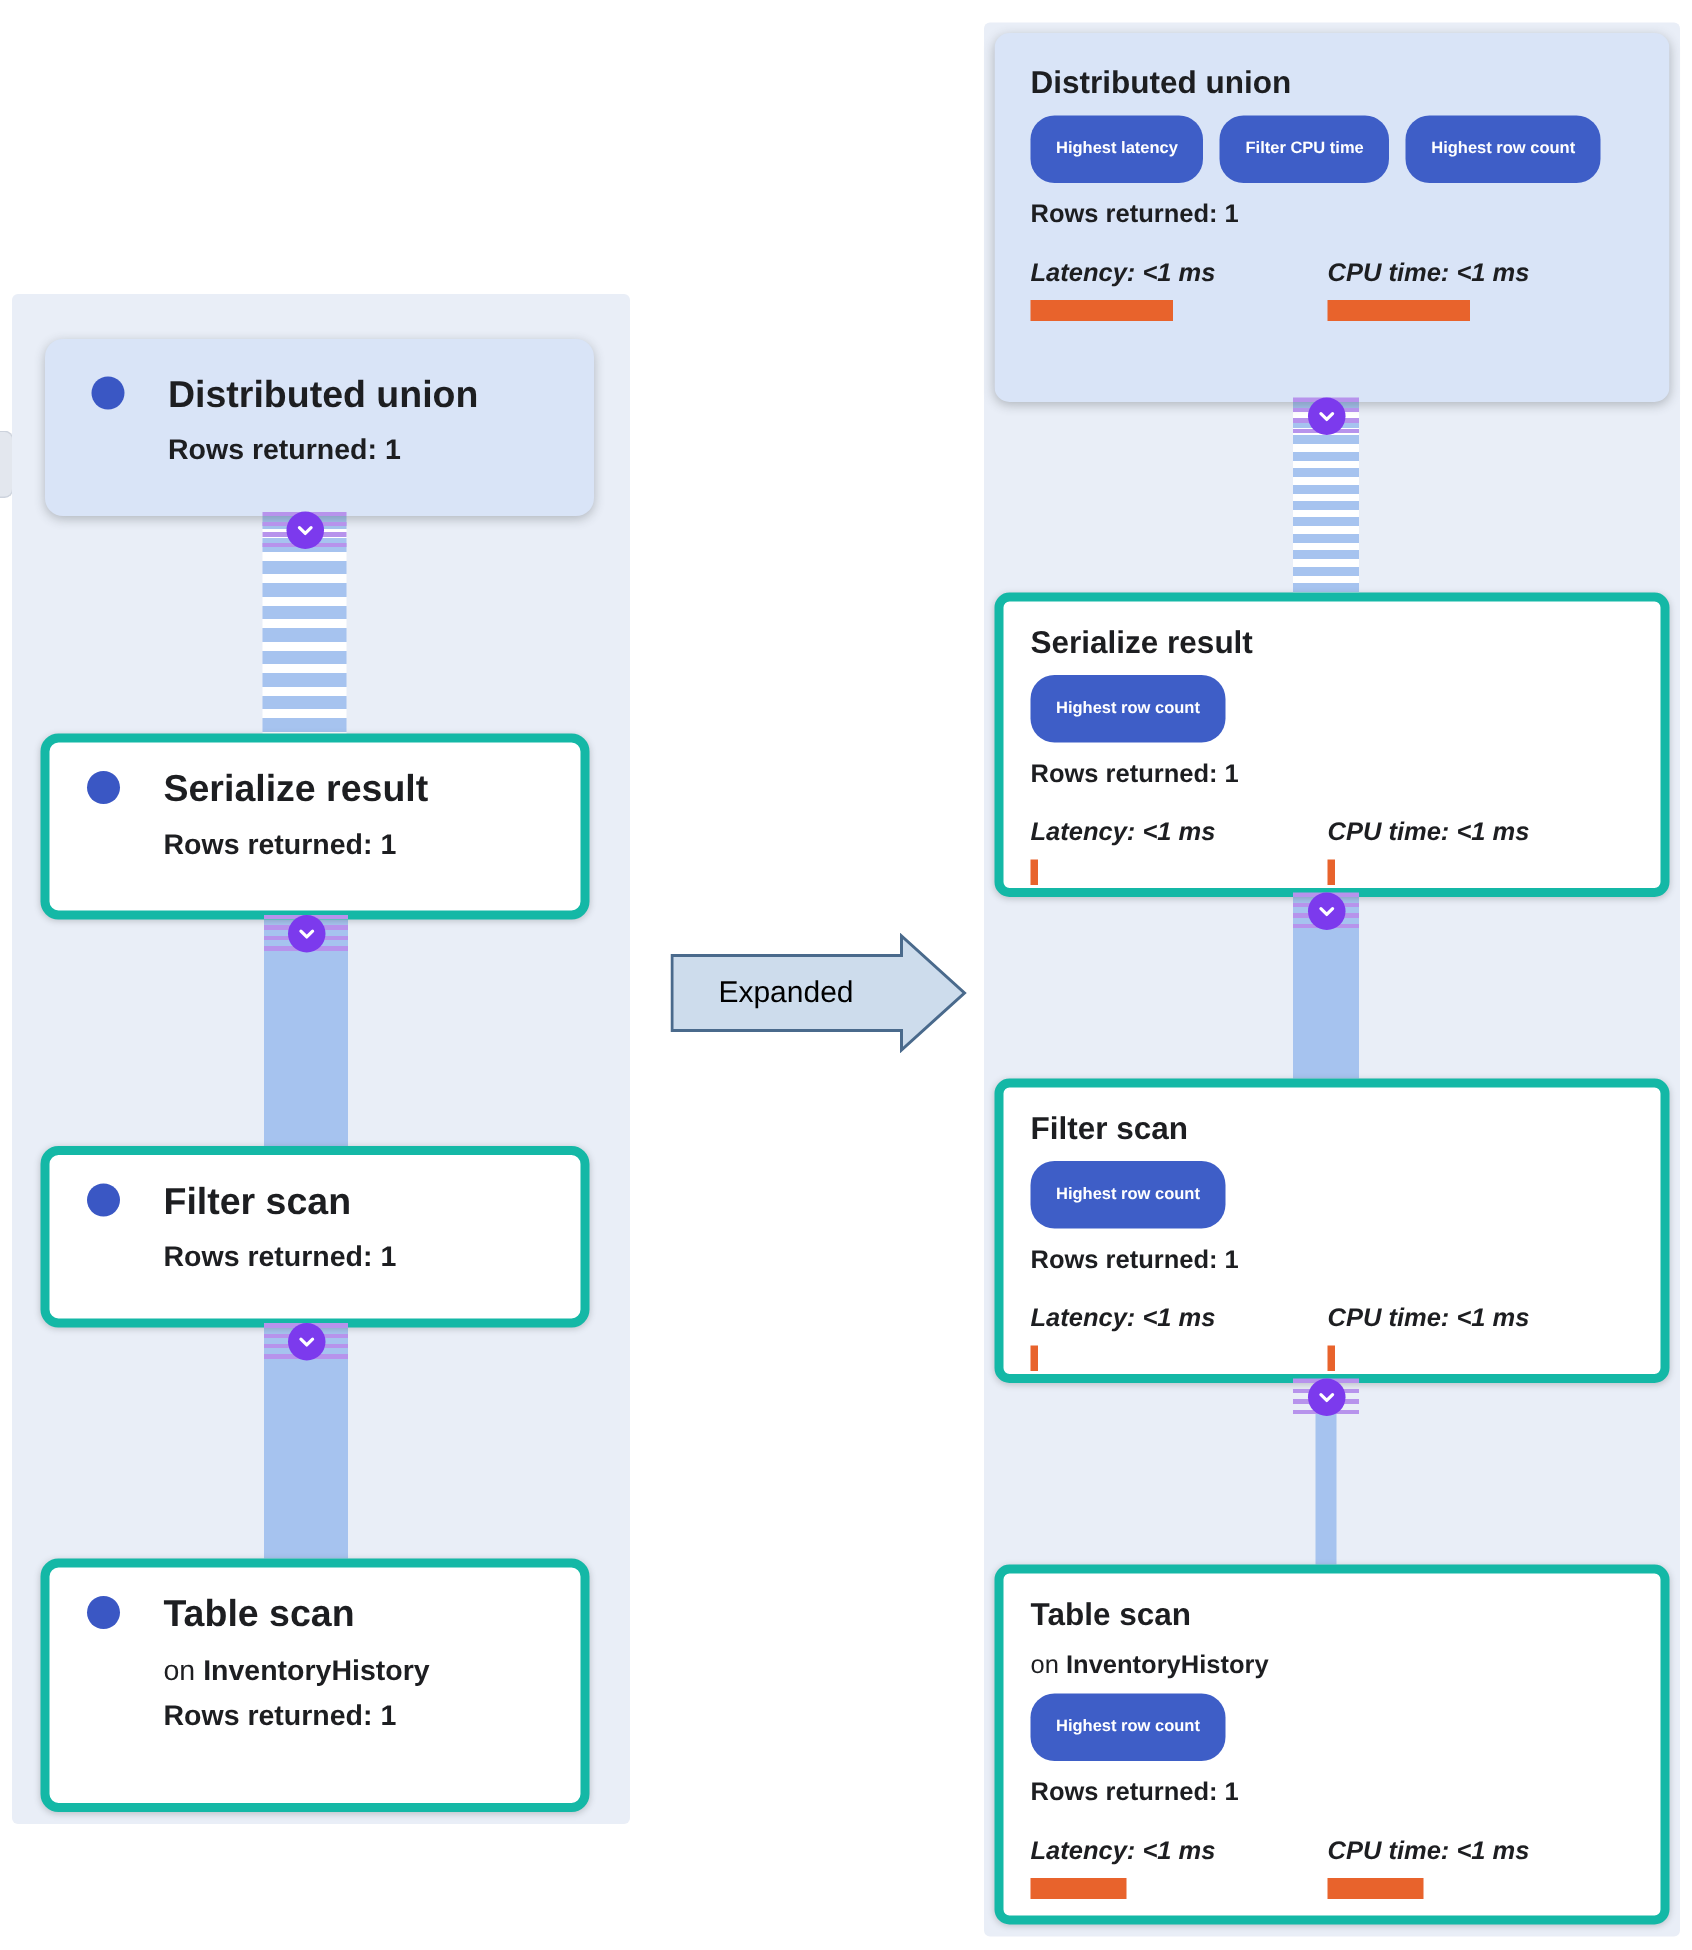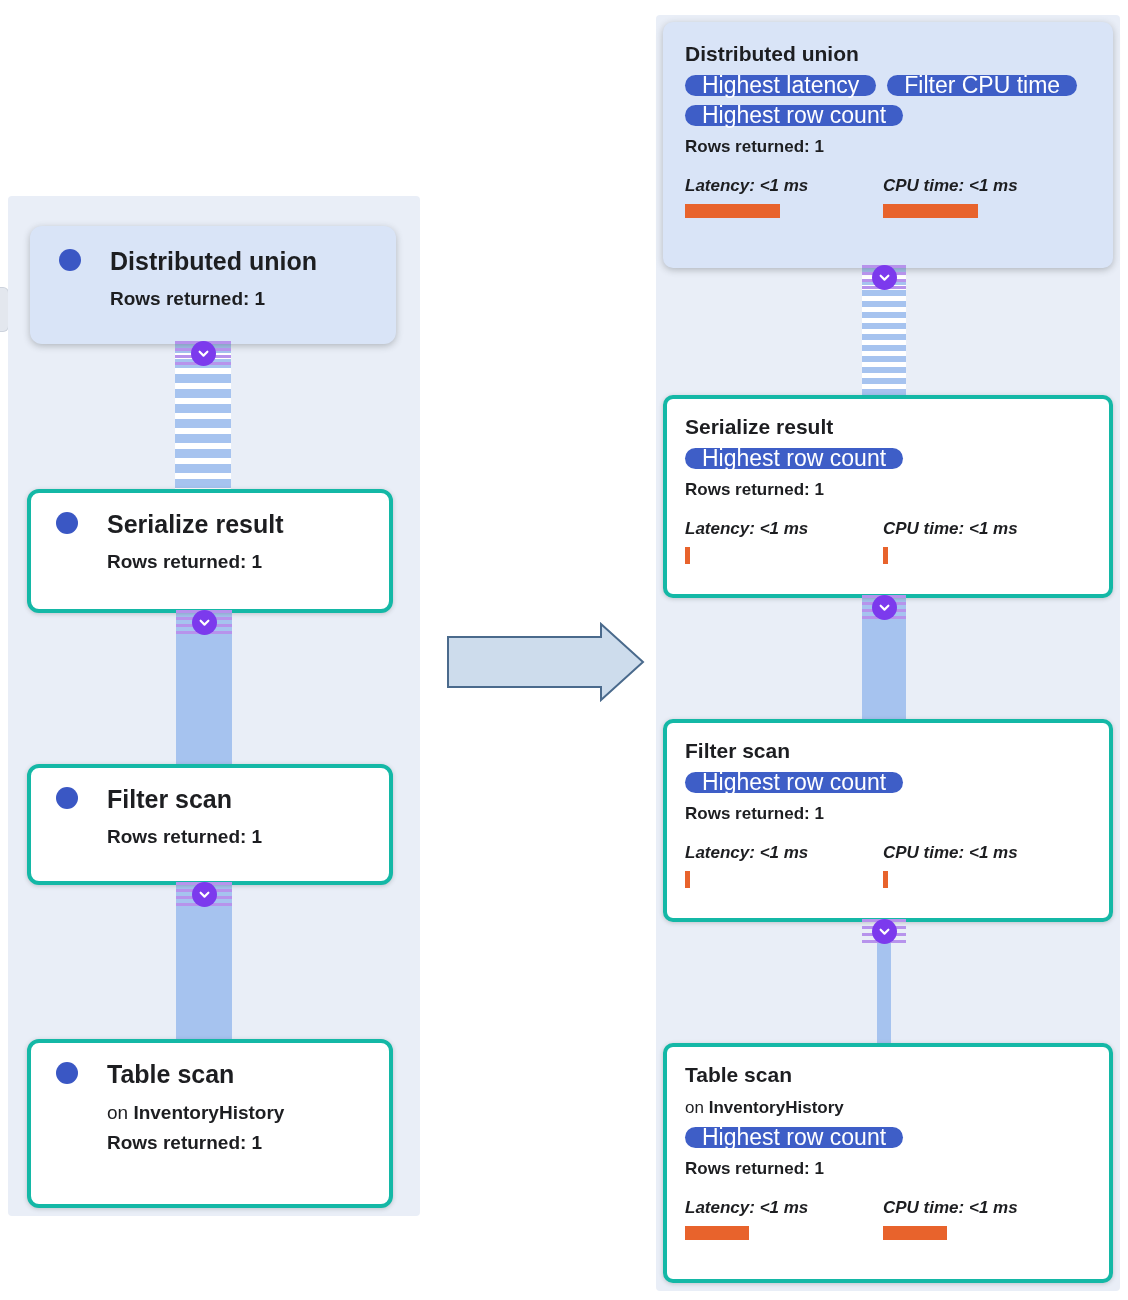--- a/index.html
+++ b/index.html
@@ -22,21 +22,21 @@
   .stage { position:relative; width:1128px; height:1300px; background:#ffffff; overflow:hidden; }
 
   .panel { position:absolute; background:var(--panel-bg); border-radius:4px; }
   .panel-left  { left:8px;   top:196px; width:412px; height:1020px; }
   .panel-right { left:656px; top:15px;  width:464px; height:1276px; }
 
   .edge-frag { position:absolute; left:0; top:287px; width:9px; height:45px;
                background:#e3e7ee; border:1px solid #cdd3dd; border-left:none;
                border-radius:0 6px 6px 0; }
 
-  .card { position:absolute; background:var(--card-bg); border:4px solid #14b8a6;
+  .card { position:absolute; background:var(--card-bg); border:6px solid #14b8a6;
           border-radius:12px; box-shadow:0 1px 4px rgba(60,64,67,.25); z-index:2; }
   .card.highlight { background:var(--card-highlight); border-color:transparent;
                     box-shadow:0 2px 7px rgba(60,64,67,.32); }
 
   
   .lcard { padding:16px 16px 0 76px; }
   .dot { position:absolute; left:25px; top:19px; width:22px; height:22px;
          border-radius:50%; background:var(--dot-blue); }
   .l-title { font-size:25px; font-weight:700; line-height:31px; margin-bottom:9px; }
   .l-sub   { font-size:19px; line-height:27px; margin-bottom:4px; }
@@ -53,22 +53,22 @@
                background:repeating-linear-gradient(to bottom, var(--chevron-stripe) 0 3px, transparent 3px 7px); }
   .chev-circle { position:relative; width:25px; height:25px; border-radius:50%;
                  background:var(--chevron-purple); display:flex; align-items:center; justify-content:center; }
 
   
   .rcard { padding:14px 18px; border-radius:10px; }
   .r-title { font-size:21px; font-weight:700; line-height:28px; margin-bottom:7px; }
   .r-sub   { font-size:17px; line-height:24px; margin-bottom:7px; }
   .r-sub b { font-weight:700; }
   .badges { display:flex; flex-wrap:wrap; gap:9px 11px; margin-bottom:10px; }
-  .pill { background:var(--pill-bg); color:var(--pill-text); font-size:23px; font-weight:400;
-          line-height:21px; padding:0 17px; border-radius:16px; white-space:nowrap; }
+  .pill { background:var(--pill-bg); color:var(--pill-text); font-size:11px; font-weight:700;
+          line-height:21px; padding:12px 17px; border-radius:16px; white-space:nowrap; }
   .r-rows { font-size:17px; font-weight:700; line-height:22px; margin-bottom:17px; }
   .metrics { display:flex;font-style:italic; }
   .metric { width:198px; }
   .m-label { font-size:17px; font-weight:700; line-height:22px; margin-bottom:7px; }
   .bar { background:var(--bar-orange); height:14px; }
   .bar.tick { height:17px; }
 
   
   .arrow-wrap { position:absolute; left:447px; top:622px; width:198px; height:80px; }
   .arrow-label { position:absolute; left:0; top:0; width:154px; height:80px;
@@ -139,20 +139,21 @@
       <div class="l-sub"><span>on</span> <b>InventoryHistory</b></div>
       <div class="l-rows">Rows returned: 1</div>
     </div>
 
   </div>
 
   <div class="arrow-wrap">
     <svg width="198" height="80" viewBox="0 0 198 80">
       <polygon points="1,15 154,15 154,2 196,40 154,78 154,65 1,65" fill="var(--arrow-fill)" stroke="var(--arrow-stroke)" stroke-width="2"></polygon>
     </svg>
+    <div class="arrow-label">Expanded</div>
   </div>
 
   <div class="panel panel-right">
 
     <div class="conn striped-sm" style="left:206px;top:253px;width:44px;height:127px;"></div>
     <div class="conn" style="left:206px;top:583px;width:44px;height:121px;"></div>
     <div class="conn" style="left:221px;top:907px;width:14px;height:121px;"></div>
 
     <div class="card highlight rcard" style="left:7px;top:7px;width:450px;height:246px;">
       <div class="r-title">Distributed union</div>

